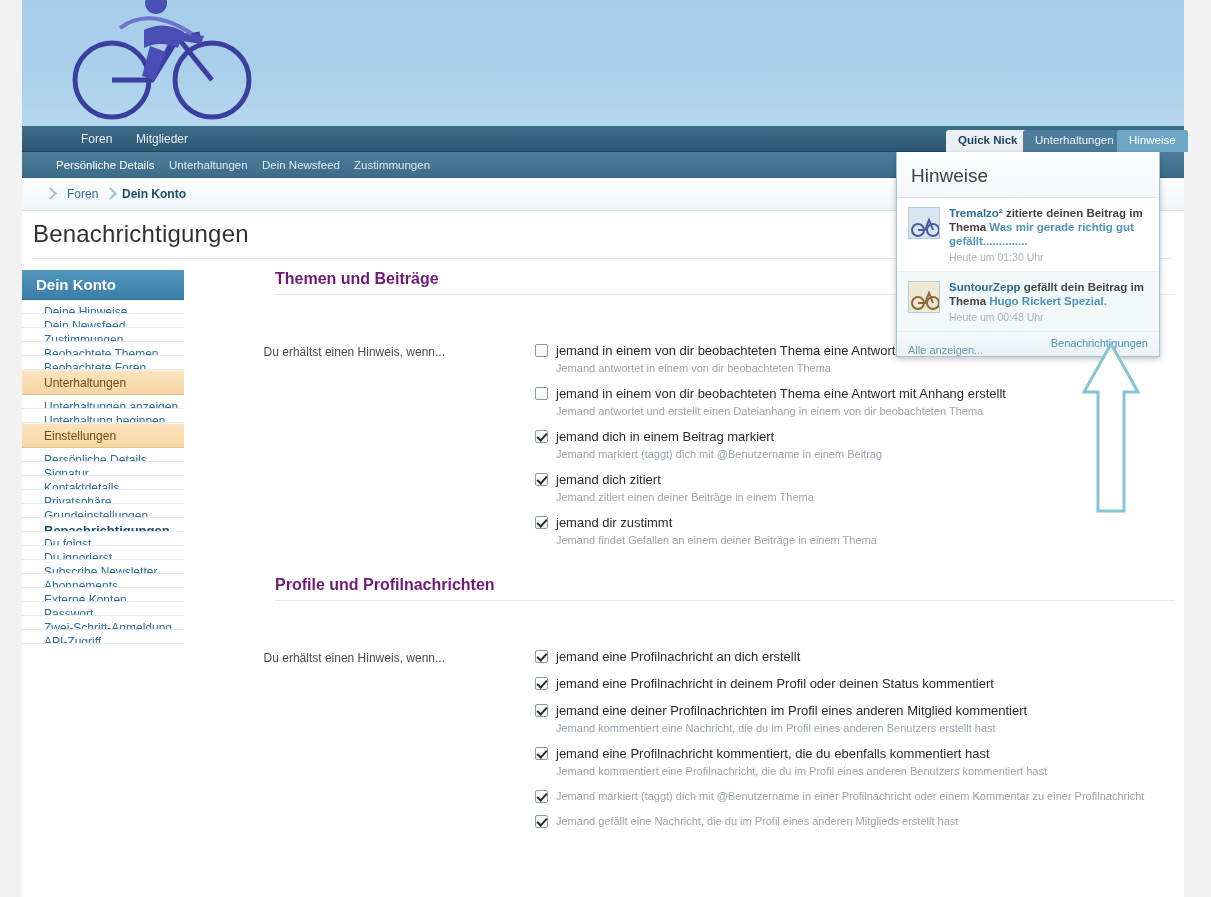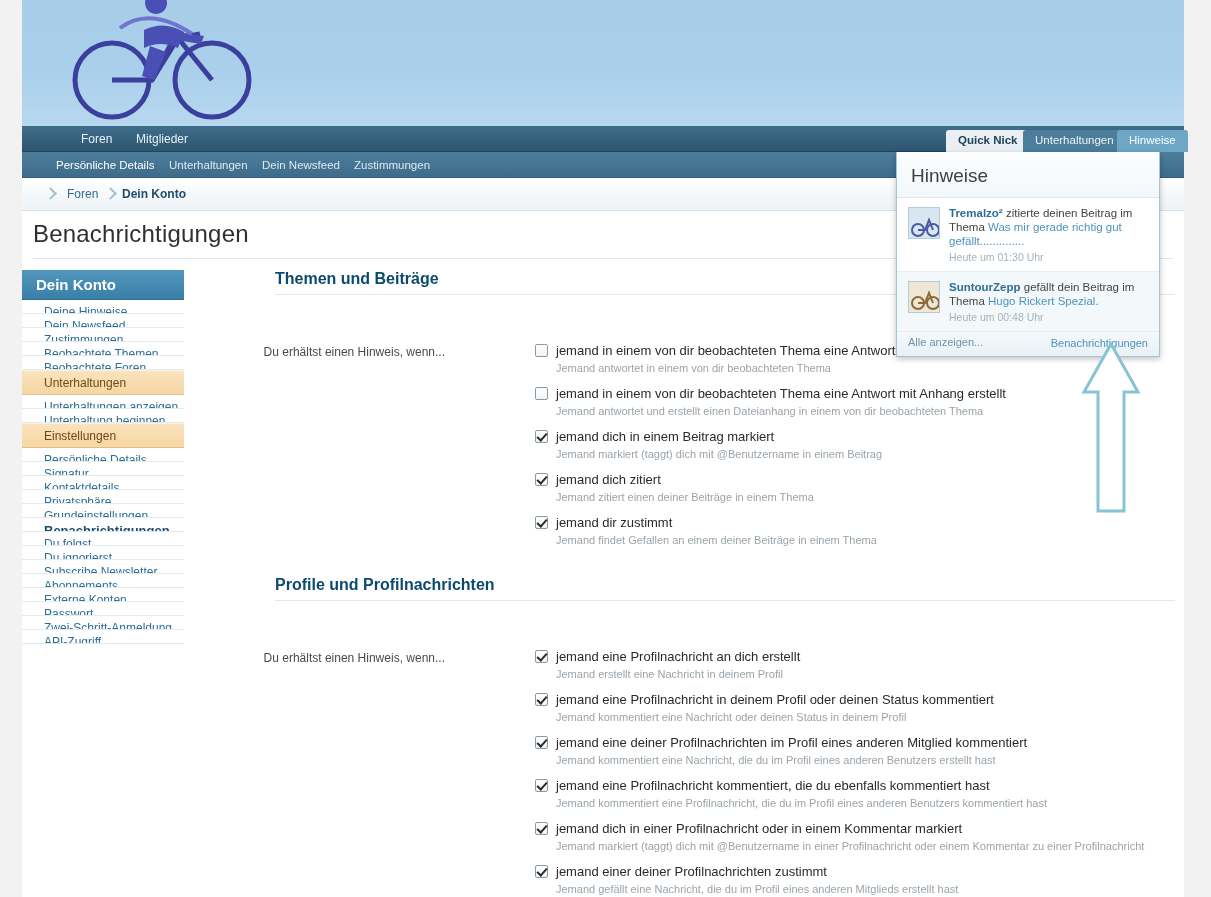--- a/index.html
+++ b/index.html
@@ -187,21 +187,21 @@
     font-size: 13px;
   }
 
   
   .content {
     position: absolute;
     left: 200px; top: 262px;
     width: 975px;
   }
   .section-title {
-    color: #0c4a6e;
+    color: #701a75;
     font-size: 16px;
     font-weight: bold;
     padding: 8px 0 4px 75px;
   }
   .section-rule {
     height: 1px;
     background: #e1e8ec;
     margin: 2px 0 10px 75px;
   }
   .opt-row {
@@ -286,36 +286,37 @@
     left: 11px; top: 9px;
     width: 32px; height: 32px;
     background: #c9dcea;
     border: 1px solid #b4cbdb;
     overflow: hidden;
   }
   .notif-text {
     font-size: 11.5px;
     line-height: 14px;
     color: #444;
+    font-weight: bold;
   }
   .notif-text b { color: #2e6d96; }
   .notif-text .lnk { color: #4d93bb; }
   .notif-time {
     margin-top: 3px;
     font-size: 10.5px;
     color: #a5b2bb;
   }
   .popup-foot {
     position: relative;
     height: 24px;
     background: linear-gradient(to bottom, #f4f9fc 0%, #e9f1f6 100%);
     font-size: 11px;
   }
   .popup-foot .fl {
-    position: absolute; left: 11px; top: 4px;
+    position: absolute; left: 11px; top: 12px;
     color: #6d93aa; cursor: pointer;
   }
   .popup-foot .fr {
     position: absolute; right: 11px; top: 5px;
     color: #4d93bb; cursor: pointer;
   }
 
   
   .arrow-anno {
     position: absolute;
@@ -456,50 +457,46 @@
 
     <div class="section-title" style="padding-top:18px">Profile und Profilnachrichten</div>
     <div class="section-rule"></div>
     <div class="opt-row">
       <div class="opt-label-left" style="top:40px">Du erhältst einen Hinweis, wenn...</div>
       <div class="options">
 
         <div class="opt">
           <span class="cb checked"></span>
           <div class="opt-title">jemand eine Profilnachricht an dich erstellt</div>
-          <div class="opt-desc">Jemand erstellt eine Nachricht in deinem Profil</div>
         </div>
 
         <div class="opt">
           <span class="cb checked"></span>
           <div class="opt-title">jemand eine Profilnachricht in deinem Profil oder deinen Status kommentiert</div>
-          <div class="opt-desc">Jemand kommentiert eine Nachricht oder deinen Status in deinem Profil</div>
         </div>
 
         <div class="opt">
           <span class="cb checked"></span>
           <div class="opt-title">jemand eine deiner Profilnachrichten im Profil eines anderen Mitglied kommentiert</div>
           <div class="opt-desc">Jemand kommentiert eine Nachricht, die du im Profil eines anderen Benutzers erstellt hast</div>
         </div>
 
         <div class="opt">
           <span class="cb checked"></span>
           <div class="opt-title">jemand eine Profilnachricht kommentiert, die du ebenfalls kommentiert hast</div>
           <div class="opt-desc">Jemand kommentiert eine Profilnachricht, die du im Profil eines anderen Benutzers kommentiert hast</div>
         </div>
 
         <div class="opt">
           <span class="cb checked"></span>
-          <div class="opt-title">jemand dich in einer Profilnachricht oder in einem Kommentar markiert</div>
           <div class="opt-desc">Jemand markiert (taggt) dich mit @Benutzername in einer Profilnachricht oder einem Kommentar zu einer Profilnachricht</div>
         </div>
 
         <div class="opt">
           <span class="cb checked"></span>
-          <div class="opt-title">jemand einer deiner Profilnachrichten zustimmt</div>
           <div class="opt-desc">Jemand gefällt eine Nachricht, die du im Profil eines anderen Mitglieds erstellt hast</div>
         </div>
 
       </div>
     </div>
 
   </div>
 
   <div class="popup">
     <div class="popup-title">Hinweise</div>

